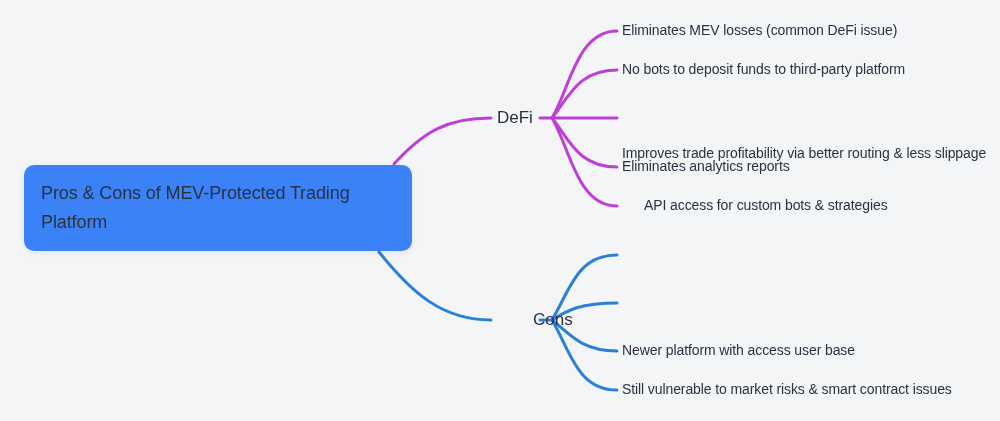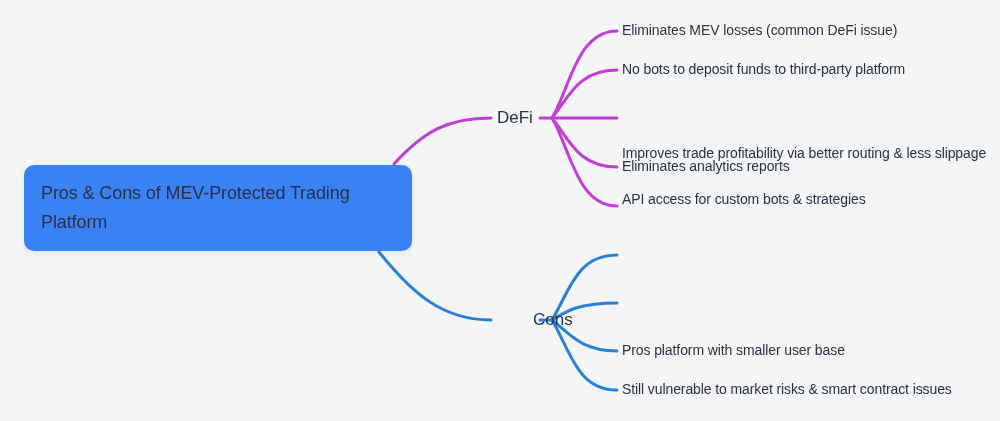--- a/index.html
+++ b/index.html
@@ -86,18 +86,18 @@
     <span>Pros &amp; Cons of MEV-Protected Trading Platform</span>
   </div>
 
   <div class="branch-label" style="left:497px; top:118px;">DeFi</div>
   <div class="branch-label" style="left:497px; top:320px;margin-left:36px;">Cons</div>
 
   <div class="leaf" style="top:31px;">Eliminates MEV losses (common DeFi issue)</div>
   <div class="leaf" style="top:70px;">No bots to deposit funds to third-party platform</div>
   <div class="leaf" style="top:118px;margin-top:36px;">Improves trade profitability via better routing &amp; less slippage</div>
   <div class="leaf" style="top:167px;">Eliminates analytics reports</div>
-  <div class="leaf" style="top:200px;">API access for custom bots &amp; strategies</div>
+  <div class="leaf" style="top:206px;margin-left:22px;">API access for custom bots &amp; strategies</div>
 
-  <div class="leaf" style="top:351px;">Pros platform with smaller user base</div>
+  <div class="leaf" style="top:351px;">Newer platform with access user base</div>
   <div class="leaf" style="top:390px;">Still vulnerable to market risks &amp; smart contract issues</div>
 
 </div>
 
 </body></html>

